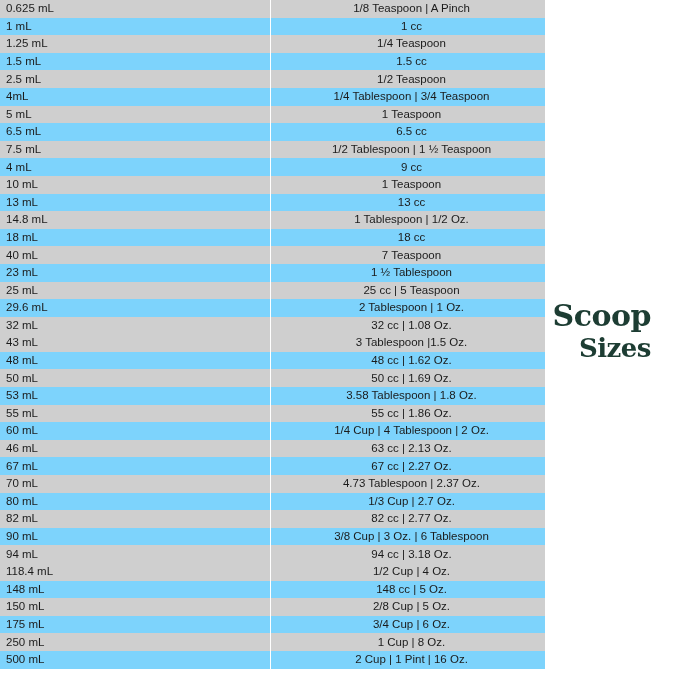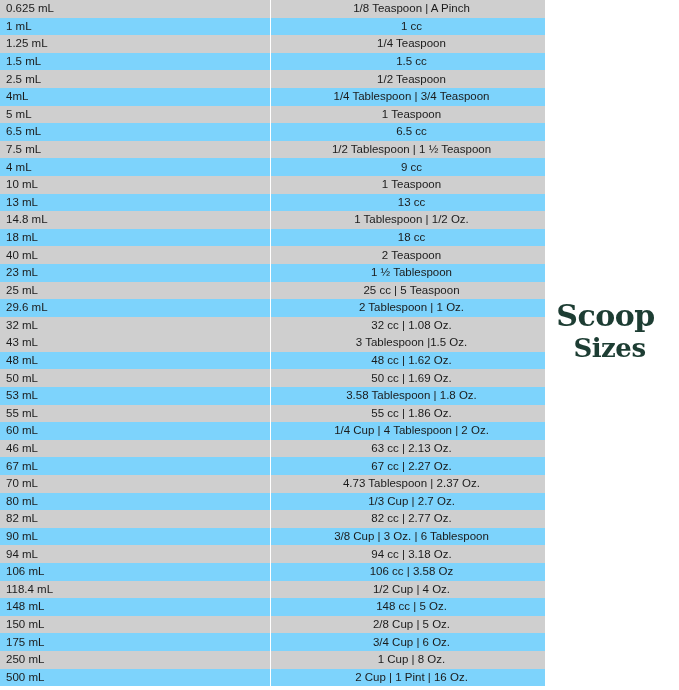--- a/index.html
+++ b/index.html
@@ -51,24 +51,24 @@
     text-align: center;
   }
   table.conv tr.row-odd td {
     background: #cfcfcf;
   }
   table.conv tr.row-even td {
     background: #7dd3fc;
   }
   .logo {
     position: absolute;
-    left: 533px;
+    left: 512px;
     top: 300px;
     width: 139px;
-    text-align: center;
+    text-align: right;
   }
   .logo-line {
     font-family: "DejaVu Serif", serif;
     font-weight: bold;
     color: #1d3d33;
     letter-spacing: -0.5px;
   }
   .logo-line1 {
     font-size: 30px;
     line-height: 32px;
@@ -139,21 +139,21 @@
           <tr class="row-odd">
             <td class="col-ml">14.8 mL</td>
             <td class="col-eq">1 Tablespoon | 1/2 Oz.</td>
           </tr>
           <tr class="row-even">
             <td class="col-ml">18 mL</td>
             <td class="col-eq">18 cc</td>
           </tr>
           <tr class="row-odd">
             <td class="col-ml">40 mL</td>
-            <td class="col-eq">2 Teaspoon</td>
+            <td class="col-eq">7 Teaspoon</td>
           </tr>
           <tr class="row-even">
             <td class="col-ml">23 mL</td>
             <td class="col-eq">1 ½ Tablespoon</td>
           </tr>
           <tr class="row-odd">
             <td class="col-ml">25 mL</td>
             <td class="col-eq">25 cc | 5 Teaspoon</td>
           </tr>
           <tr class="row-even">
@@ -208,24 +208,20 @@
             <td class="col-ml">82 mL</td>
             <td class="col-eq">82 cc | 2.77 Oz.</td>
           </tr>
           <tr class="row-even">
             <td class="col-ml">90 mL</td>
             <td class="col-eq">3/8 Cup | 3 Oz. | 6 Tablespoon</td>
           </tr>
           <tr class="row-odd">
             <td class="col-ml">94 mL</td>
             <td class="col-eq">94 cc | 3.18 Oz.</td>
-          </tr>
-          <tr class="row-even">
-            <td class="col-ml">106 mL</td>
-            <td class="col-eq">106 cc | 3.58 Oz</td>
           </tr>
           <tr class="row-odd">
             <td class="col-ml">118.4 mL</td>
             <td class="col-eq">1/2 Cup | 4 Oz.</td>
           </tr>
           <tr class="row-even">
             <td class="col-ml">148 mL</td>
             <td class="col-eq">148 cc | 5 Oz.</td>
           </tr>
           <tr class="row-odd">

